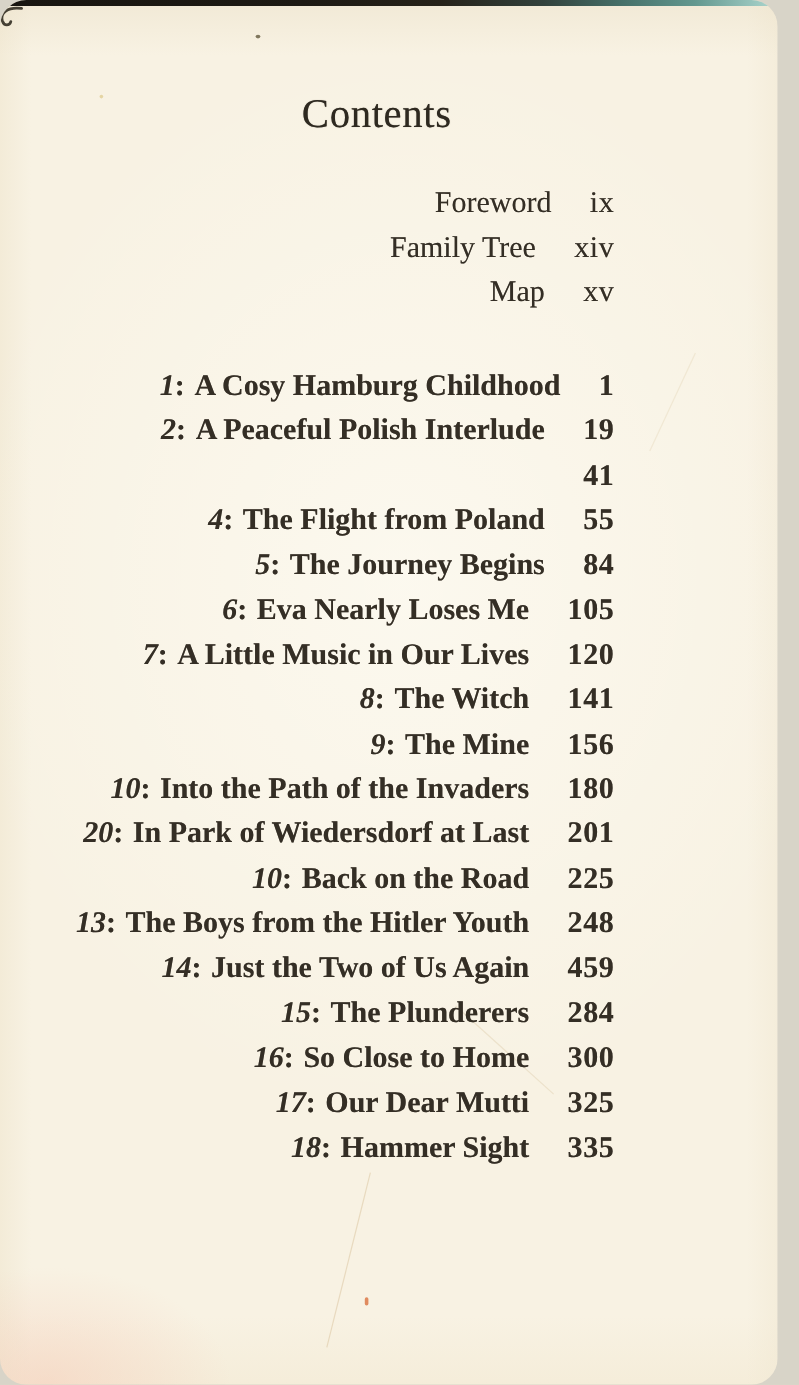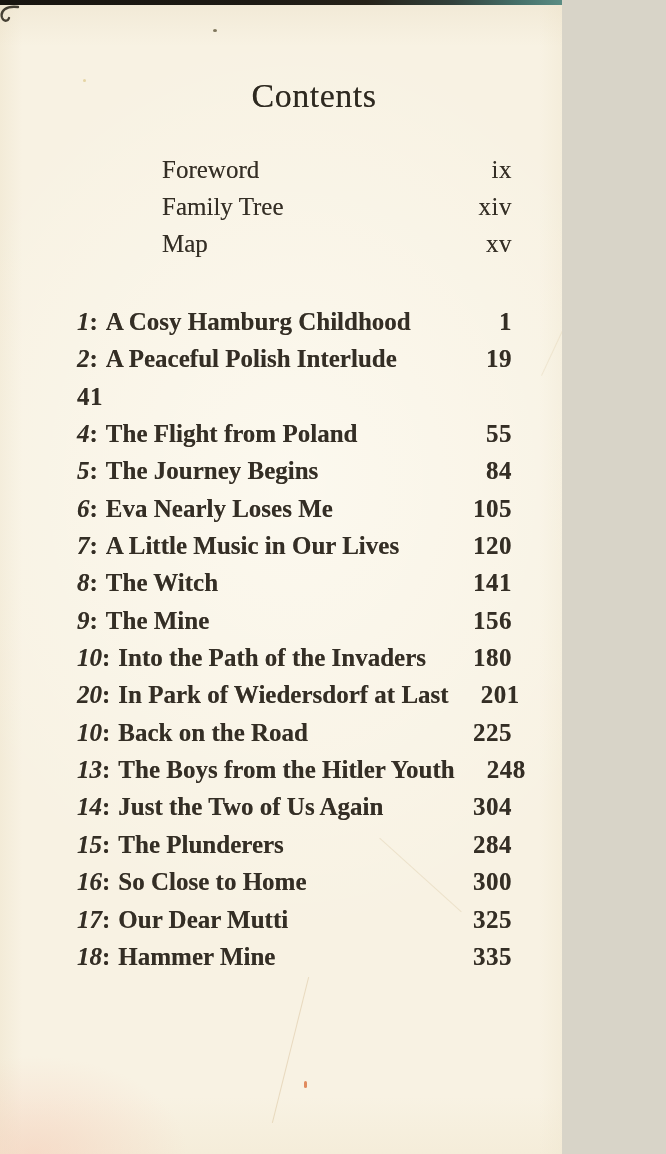--- a/index.html
+++ b/index.html
@@ -2,32 +2,33 @@
 <html><head>
 <meta charset="utf-8">
 <style>
   html, body {
     margin: 0;
     padding: 0;
     background: #d8d4c8;
   }
   .paper {
     position: relative;
-    width: 562px;
+    width: 648px;
     height: 1154px;
     overflow: hidden;
     background-color: #f8f2e3;
     background-image:
       radial-gradient(ellipse 220px 140px at 6% 100%, rgba(246,205,186,0.55), rgba(246,205,186,0) 70%),
       radial-gradient(ellipse 500px 600px at 52% 42%, rgba(255,254,248,0.55), rgba(255,254,248,0) 75%),
       linear-gradient(180deg, rgba(233,222,197,0.45) 0%, rgba(248,242,227,0) 4%),
       linear-gradient(90deg, rgba(238,228,204,0.5) 0%, rgba(248,242,227,0) 4%, rgba(248,242,227,0) 96%, rgba(240,231,209,0.45) 100%),
       linear-gradient(0deg, rgba(240,229,203,0.4) 0%, rgba(248,242,227,0) 5%);
     font-family: "Liberation Serif", "DejaVu Serif", serif;
     color: #342e25;
+    border-radius: 22px;
   }
   
   .scan-edge-top {
     position: absolute;
     top: 0; left: 0;
     width: 666px; height: 5px;
     background: linear-gradient(90deg,
       #181510 0%, #1d1a14 38%, #262219 55%,
       #32413c 68%, #46716a 78%, #63988f 87%,
       #9ecac2 95%, #c8e2db 100%);
@@ -63,21 +64,21 @@
     left: 77px;
     width: 435px; 
     font-weight: bold;
   }
   .chapters .row {
     height: 37.35px;
     line-height: 37.35px;
   }
   .row {
     display: flex;
-    justify-content: space-between;
+    justify-content: flex-end;
     align-items: baseline;
     font-size: 25px;
     text-shadow: 0 0 0.5px rgba(52,46,37,0.55);
     white-space: nowrap;
     gap: 32px;
   }
   .chnum {
     font-style: italic;
   }
   .colon {
@@ -180,33 +181,33 @@
     <div class="row">
       <span><span class="chnum">10</span><span class="colon">:</span><span>Back on the Road</span></span>
       <span class="pagenum">225</span>
     </div>
     <div class="row">
       <span><span class="chnum">13</span><span class="colon">:</span><span>The Boys from the Hitler Youth</span></span>
       <span class="pagenum">248</span>
     </div>
     <div class="row">
       <span><span class="chnum">14</span><span class="colon">:</span><span>Just the Two of Us Again</span></span>
-      <span class="pagenum">304</span>
+      <span class="pagenum">459</span>
     </div>
     <div class="row">
       <span><span class="chnum">15</span><span class="colon">:</span><span>The Plunderers</span></span>
       <span class="pagenum">284</span>
     </div>
     <div class="row">
       <span><span class="chnum">16</span><span class="colon">:</span><span>So Close to Home</span></span>
       <span class="pagenum">300</span>
     </div>
     <div class="row">
       <span><span class="chnum">17</span><span class="colon">:</span><span>Our Dear Mutti</span></span>
       <span class="pagenum">325</span>
     </div>
     <div class="row">
-      <span><span class="chnum">18</span><span class="colon">:</span><span>Hammer Mine</span></span>
+      <span><span class="chnum">18</span><span class="colon">:</span><span>Hammer Sight</span></span>
       <span class="pagenum">335</span>
     </div>
   </div>
 
 </div>
 
 </body></html>

